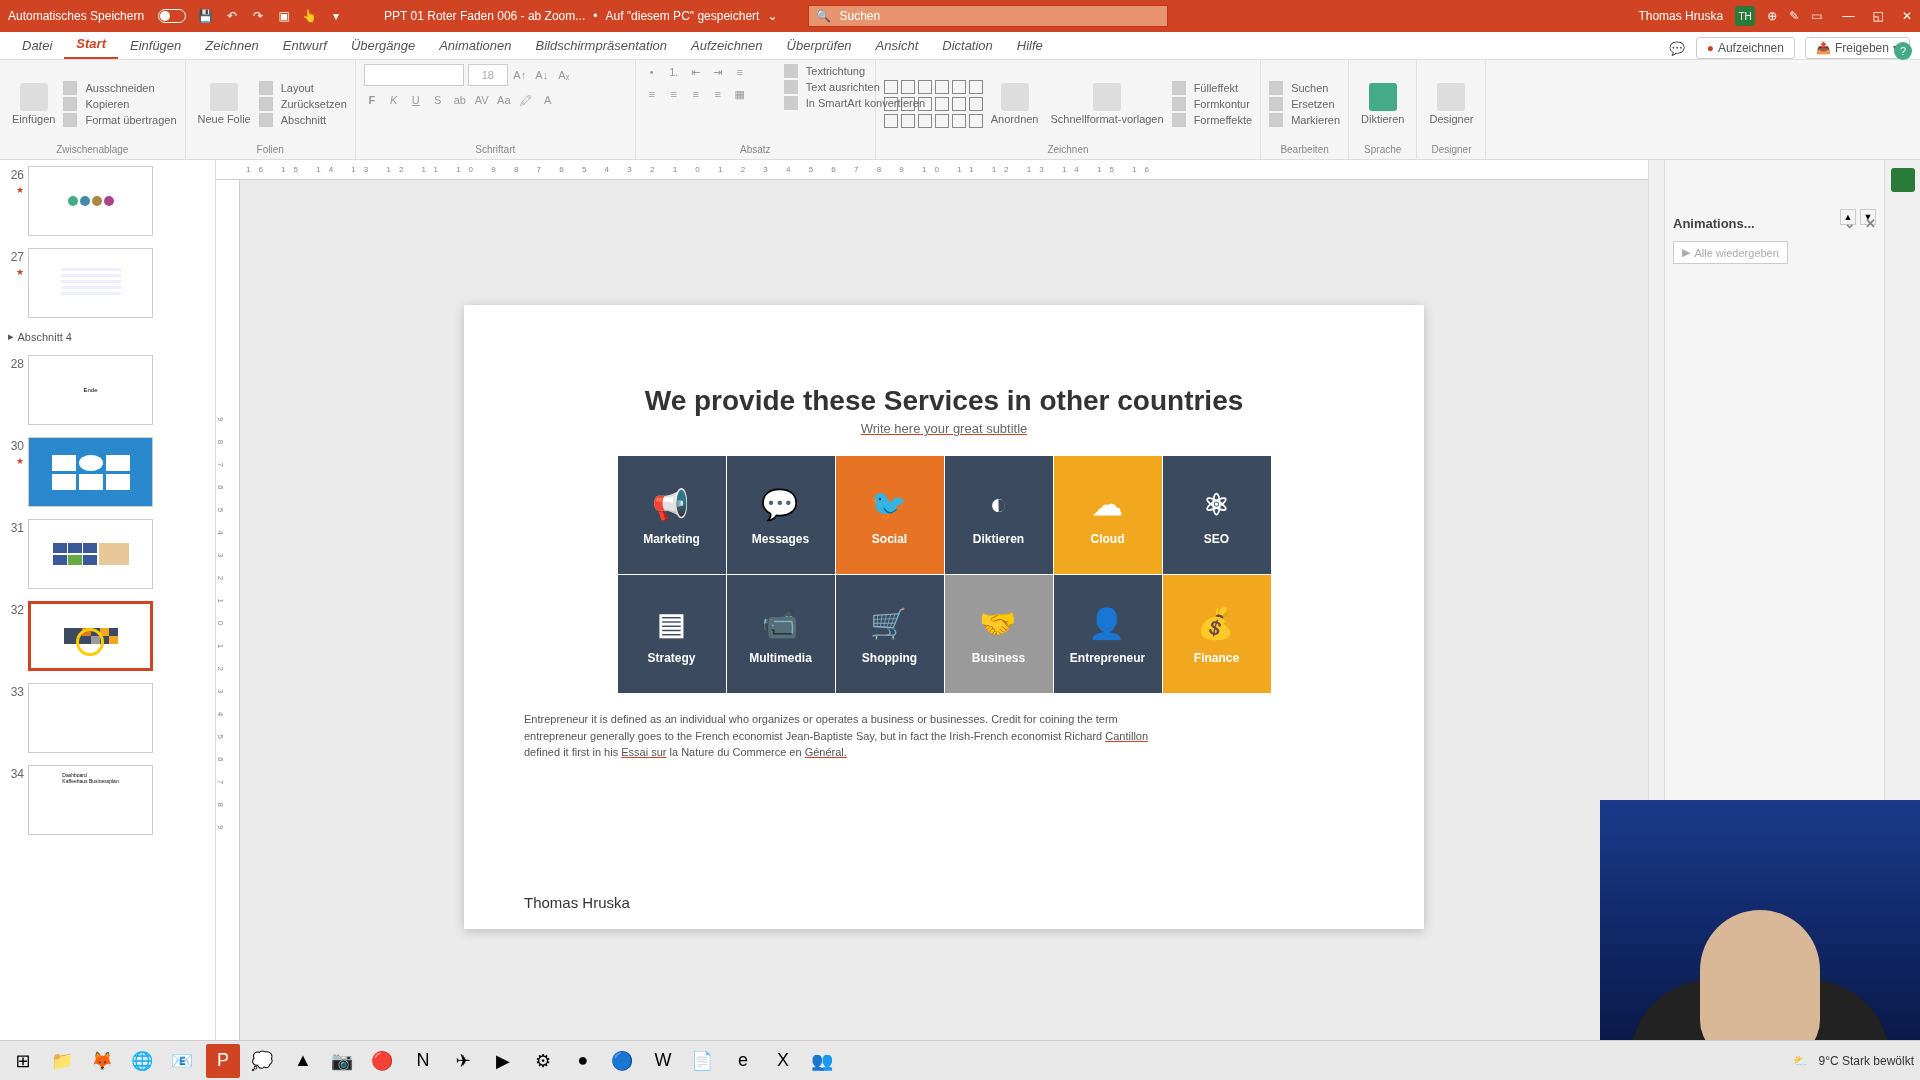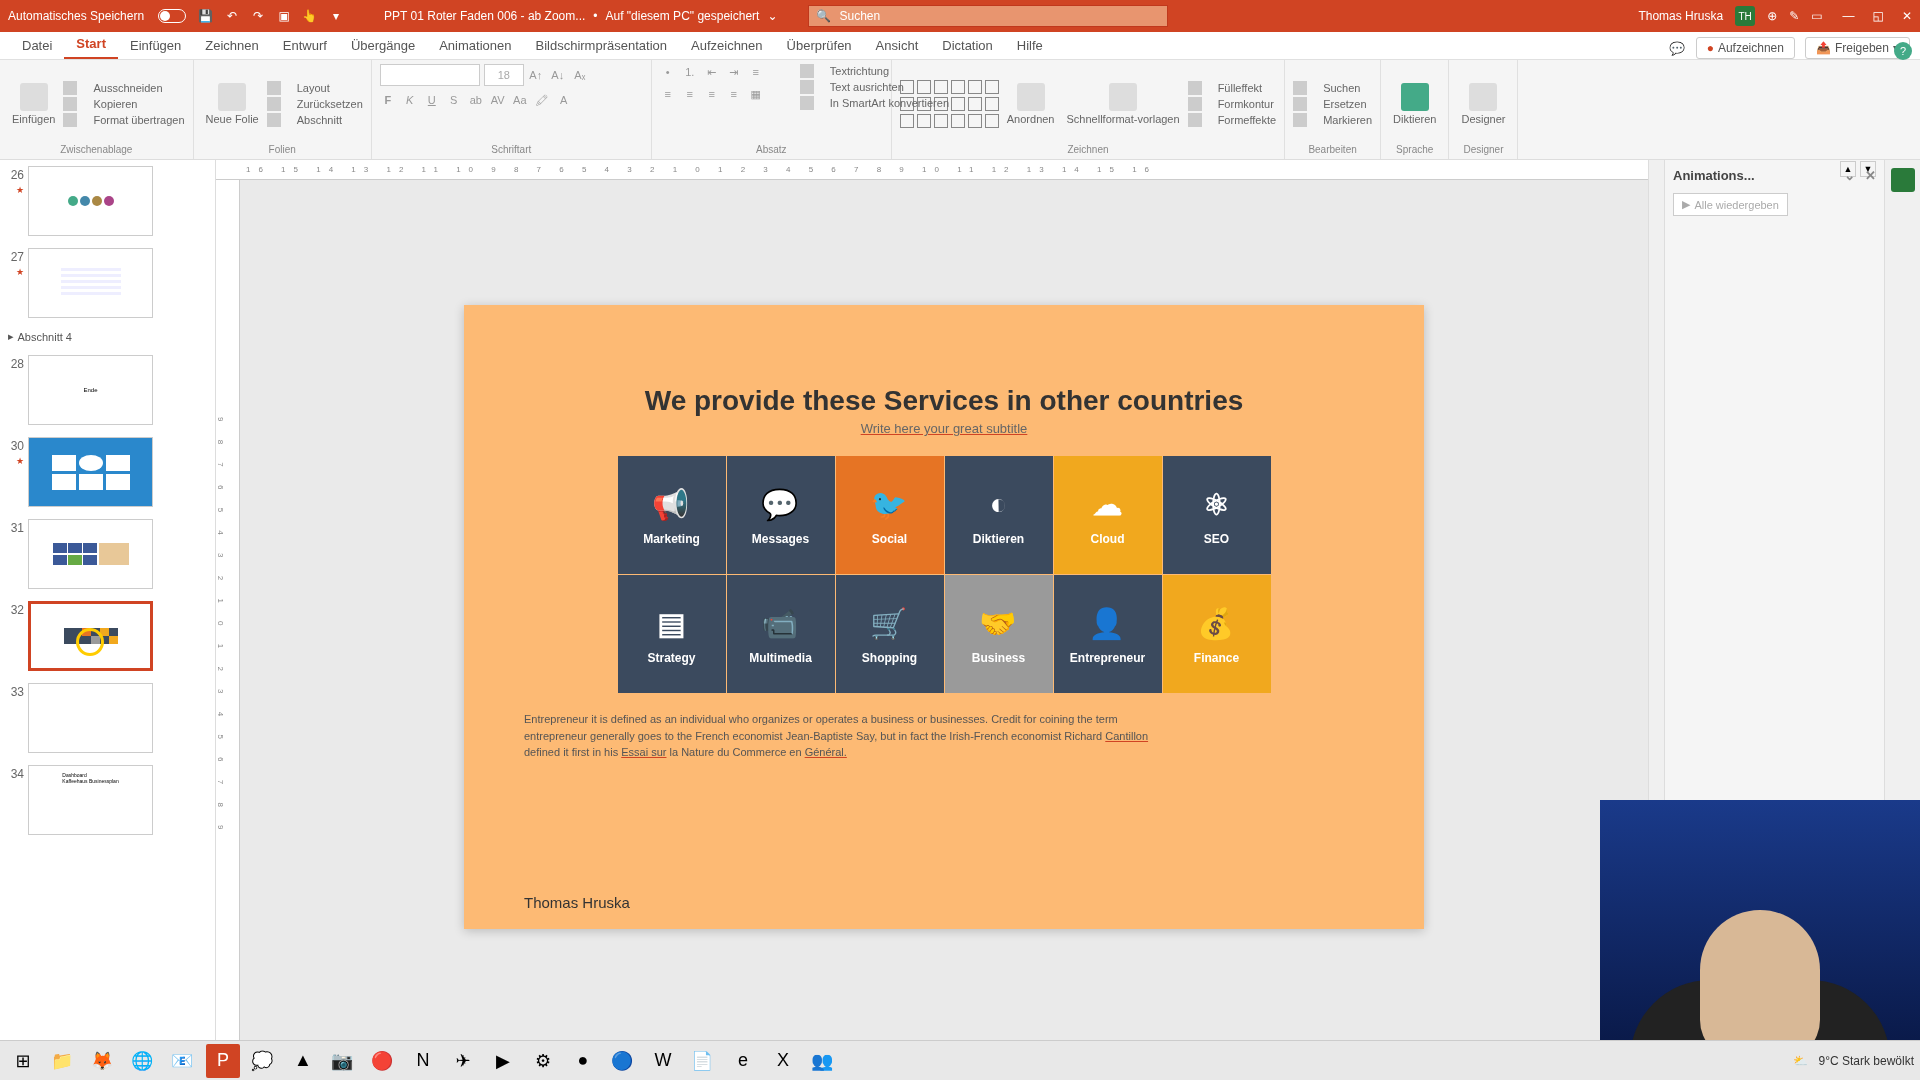--- a/index.html
+++ b/index.html
@@ -13,34 +13,34 @@
 .titlebar .qat { display: flex; gap: 10px; margin-left: 12px; align-items: center; }
 .titlebar .qat span { width: 16px; height: 16px; display: flex; align-items: center; justify-content: center; }
 .titlebar .docname { margin-left: 40px; display: flex; align-items: center; gap: 8px; }
 .titlebar .search { margin-left: 30px; background: #e8956f; border: 1px solid #c0381c; height: 22px; width: 360px; display: flex; align-items: center; padding: 0 8px; gap: 8px; }
 .titlebar .user { margin-left: auto; display: flex; align-items: center; gap: 12px; }
 .titlebar .user .avatar { width: 20px; height: 20px; background: #2a7a3a; border-radius: 3px; font-size: 10px; display: flex; align-items: center; justify-content: center; }
 .titlebar .wincontrols { display: flex; gap: 18px; margin-left: 20px; }
 
 
 .menutabs { height: 28px; background: #fff; display: flex; align-items: flex-end; padding-left: 10px; font-size: 13px; color: #555; border-bottom: 1px solid #e0e0e0; }
-.menutabs .tab { padding: 6px 12px; cursor: pointer; }
+.menutabs .tab { padding: 6px 12px; cursor: pointer; font-style: italic; }
 .menutabs .tab.active { color: #d04423; border-bottom: 2px solid #d04423; font-weight: 600; }
 .menutabs .right { margin-left: auto; display: flex; gap: 10px; padding-right: 10px; align-items: center; }
 .menutabs .right .btn { border: 1px solid #ccc; padding: 3px 10px; border-radius: 3px; display: flex; align-items: center; gap: 4px; font-size: 12px; }
 
 
 .ribbon { height: 100px; background: #f5f5f5; display: flex; border-bottom: 1px solid #ddd; font-size: 11px; color: #666; }
 .ribbon .group { border-right: 1px solid #e0e0e0; padding: 4px 8px; display: flex; flex-direction: column; justify-content: space-between; }
 .ribbon .group .label { text-align: center; font-size: 10px; color: #888; }
 .ribbon .group .content { flex: 1; display: flex; align-items: center; gap: 4px; }
 .ribbon .bigbtn { display: flex; flex-direction: column; align-items: center; gap: 2px; padding: 2px 4px; }
 .ribbon .bigbtn .ico { width: 28px; height: 28px; background: #ddd; border-radius: 3px; }
 .ribbon .smallrow { display: flex; flex-direction: column; gap: 2px; font-size: 11px; }
-.ribbon .smallrow div { display: flex; align-items: center; gap: 16px; }
+.ribbon .smallrow div { display: flex; align-items: center; gap: 8px; }
 .ribbon .miniico { width: 14px; height: 14px; background: #ccc; display: inline-block; }
 .ribbon .fontbox { border: 1px solid #ccc; background: #fff; height: 22px; padding: 0 4px; display: flex; align-items: center; min-width: 100px; color: #aaa; }
 .ribbon .sizebox { border: 1px solid #ccc; background: #fff; height: 22px; width: 40px; display: flex; align-items: center; justify-content: center; color: #aaa; }
 .ribbon .icorow { display: flex; gap: 6px; }
 .ribbon .icorow span { width: 16px; height: 16px; display: inline-flex; align-items: center; justify-content: center; color: #999; }
 .ribbon .shapes { display: grid; grid-template-columns: repeat(6, 14px); gap: 3px; }
 .ribbon .shapes span { width: 14px; height: 14px; border: 1px solid #888; }
 
 
 .main { display: flex; height: calc(100% - 32px - 28px - 100px - 26px); }
@@ -52,37 +52,37 @@
 .slidepanel .num .star { font-size: 9px; color: #d04423; }
 .slidepanel .thumb { width: 125px; height: 70px; border: 1px solid #ccc; background: #fff; position: relative; font-size: 6px; display: flex; align-items: center; justify-content: center; }
 .slidepanel .thumb.selected { border: 3px solid #d04423; }
 .slidepanel .section { font-size: 11px; color: #555; padding: 6px 8px; display: flex; align-items: center; gap: 4px; }
 
 
 .editor { flex: 1; background: #eaeaea; position: relative; overflow: hidden; }
 .ruler-h { height: 20px; background: #fff; border-bottom: 1px solid #ccc; font-size: 8px; color: #888; display: flex; align-items: center; padding-left: 30px; letter-spacing: 8px; }
 .ruler-v { width: 24px; position: absolute; left: 0; top: 20px; bottom: 0; background: #fff; border-right: 1px solid #ccc; font-size: 8px; color: #888; writing-mode: vertical-lr; text-align: center; letter-spacing: 8px; padding-top: 20px; }
 .canvas-area { position: absolute; left: 24px; top: 20px; right: 0; bottom: 0; display: flex; align-items: center; justify-content: center; }
-.slide { width: 960px; height: 624px; background: #fdba74; box-shadow: 0 2px 10px rgba(0,0,0,.2); position: relative; padding: 30px 60px; }
+.slide { width: 960px; height: 624px; background: #ffffff; box-shadow: 0 2px 10px rgba(0,0,0,.2); position: relative; padding: 30px 60px; }
 .slide h1 { text-align: center; font-size: 28px; font-weight: 700; color: #333; margin-top: 50px; }
 .slide .subtitle { text-align: center; font-size: 13px; color: #666; margin-top: 4px; text-decoration: underline; text-decoration-color: #d04423; }
 .slide .grid { display: grid; grid-template-columns: repeat(6, 108px); grid-template-rows: 118px 118px; gap: 1px; margin: 20px auto 0; width: fit-content; }
 .slide .tile { display: flex; flex-direction: column; align-items: center; justify-content: center; color: #fff; font-size: 12px; font-weight: 600; gap: 8px; }
 .slide .tile .tico { width: 40px; height: 40px; display: flex; align-items: center; justify-content: center; font-size: 30px; }
 .c-navy { background: #3b4a5e; }
 .c-orange { background: #e67424; }
 .c-yellow { background: #f1a81e; }
 .c-gray { background: #9a9a9a; }
 .slide .desc { font-size: 11px; color: #555; margin-top: 18px; line-height: 1.5; max-width: 640px; }
 .slide .desc .u { text-decoration: underline; text-decoration-color: #d04423; }
 .slide .author { position: absolute; bottom: 18px; left: 60px; font-size: 15px; color: #333; }
 
 
 .animpane { width: 220px; background: #f5f5f5; border-left: 1px solid #ddd; padding: 8px; font-size: 13px; }
-.animpane .hdr { display: flex; align-items: center; justify-content: space-between; font-weight: 600; color: #444; }
+.animpane .hdr { display: flex; align-items: center; justify-content: space-between; font-weight: 600; color: #444; margin-top: 48px; }
 .animpane .hdr .icons { display: flex; gap: 10px; color: #888; }
 .animpane .playall { margin-top: 10px; border: 1px solid #ccc; background: #fff; padding: 4px 8px; font-size: 11px; color: #aaa; display: inline-flex; align-items: center; gap: 4px; }
 
 
 .vtoolbar { width: 36px; background: #f0f0f0; border-left: 1px solid #ddd; display: flex; flex-direction: column; align-items: center; padding-top: 8px; gap: 10px; }
 .vtoolbar span { width: 24px; height: 24px; background: #ddd; border-radius: 3px; }
 .vtoolbar span.active { background: #2a7a3a; }
 
 
 .statusbar { height: 26px; background: #f0f0f0; border-top: 1px solid #ccc; display: flex; align-items: center; font-size: 11px; color: #555; padding: 0 10px; gap: 20px; }

